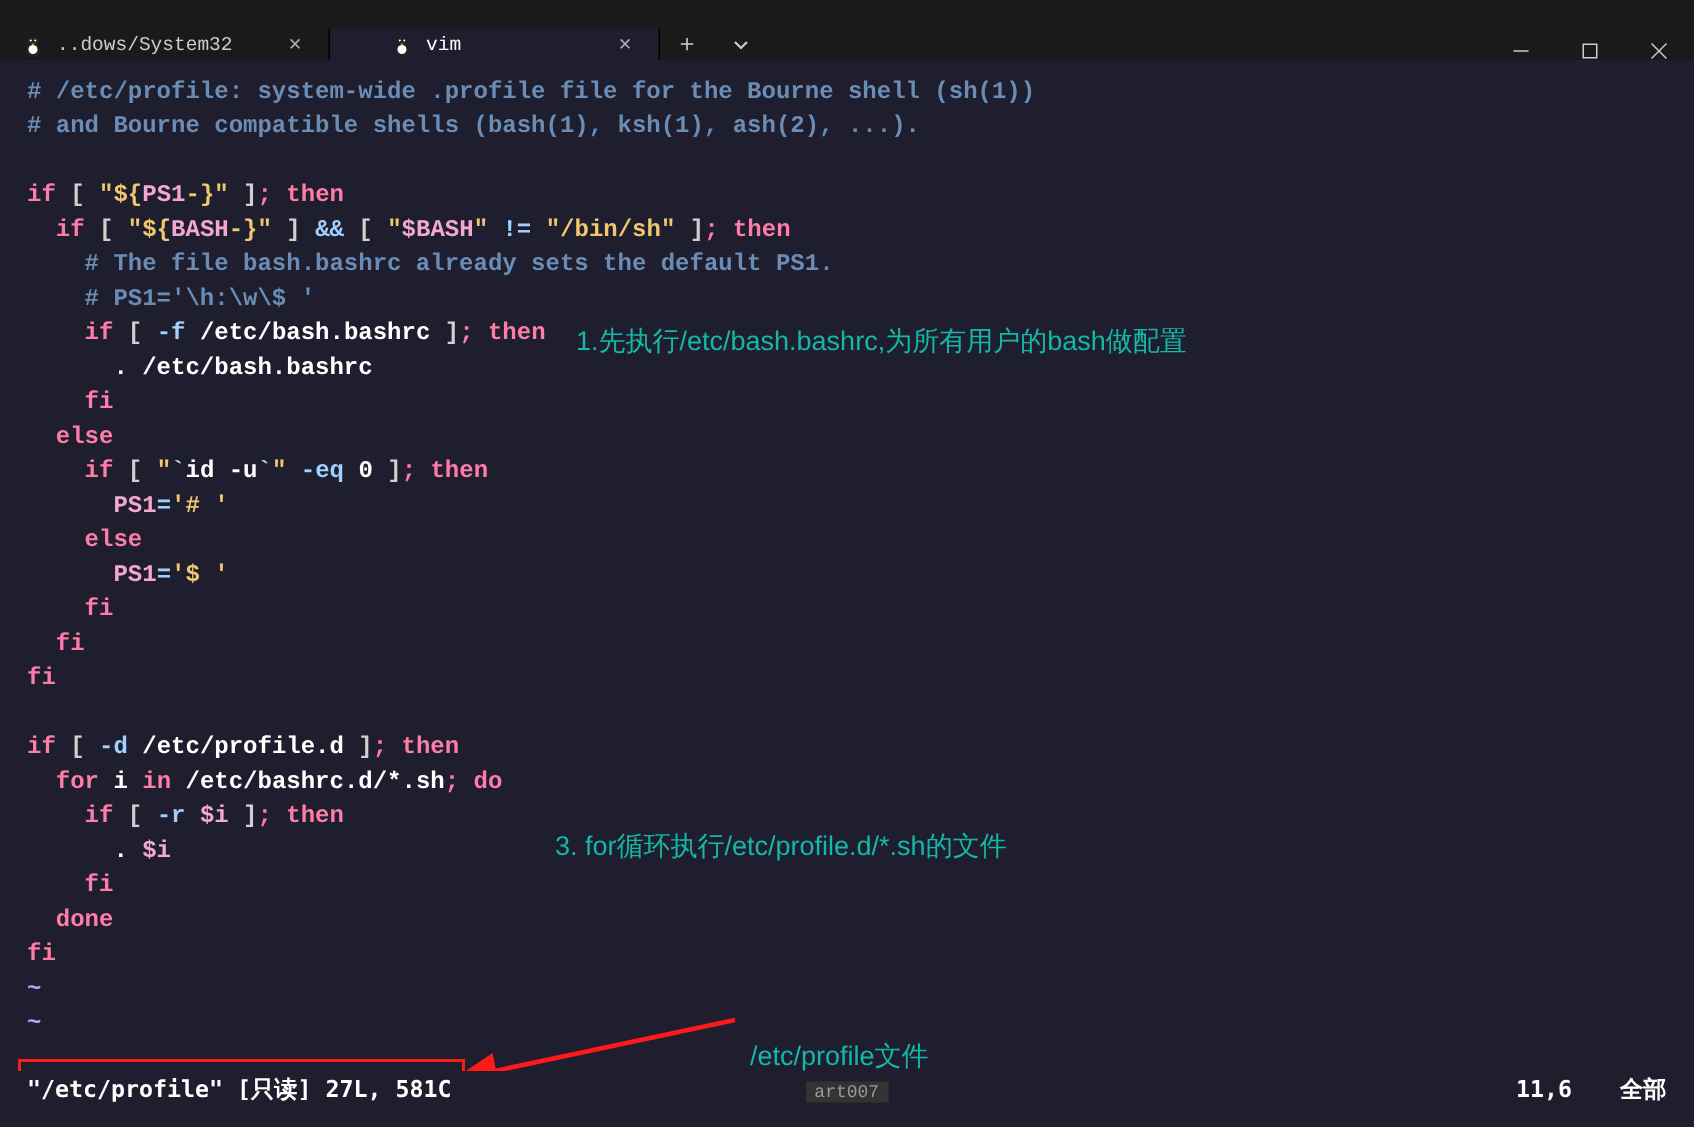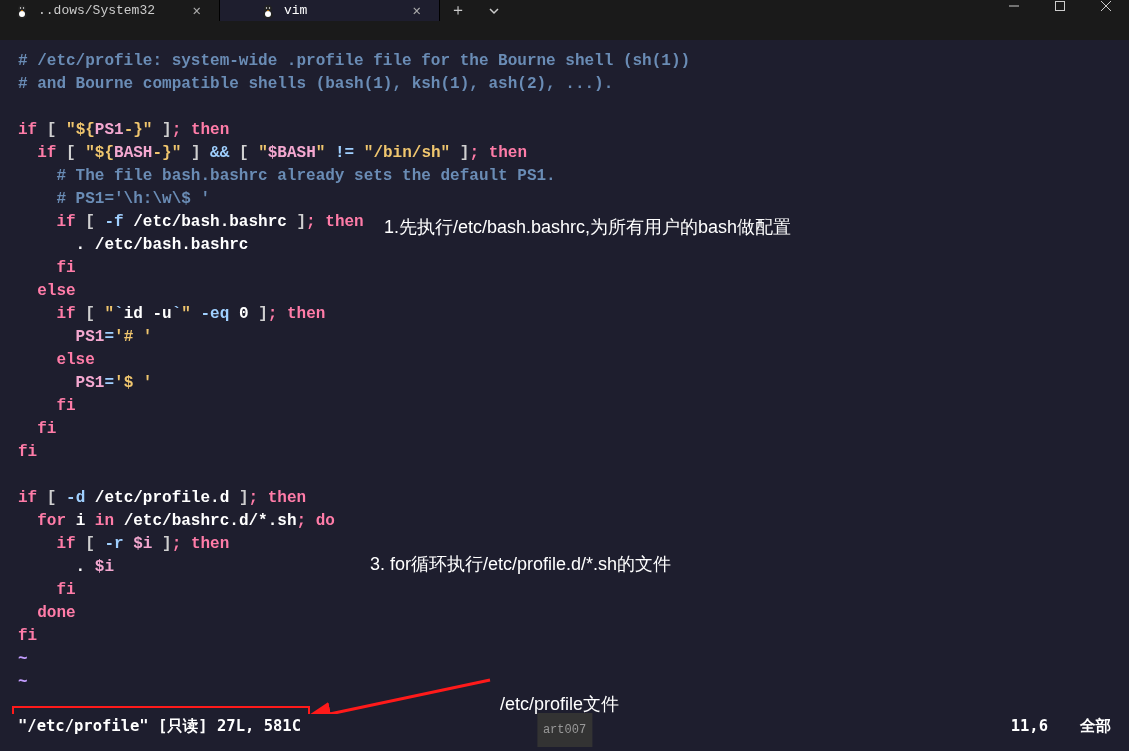--- a/index.html
+++ b/index.html
@@ -9,21 +9,21 @@
   color: #d0d0d0;
   width: 1129px;
   height: 751px;
   overflow: hidden;
   position: relative;
 }
 .titlebar {
   height: 40px;
   background: #1a1a1a;
   display: flex;
-  align-items: flex-start;
+  align-items: flex-end;
   color: #ccc;
 }
 .tabs {
   display: flex;
   flex: 1;
   align-items: stretch;
 }
 .tab {
   display: flex;
   align-items: center;
@@ -80,21 +80,21 @@
 .c-keyword { color: #ff7ca8; }
 .c-bracket { color: #d0d0d0; }
 .c-string { color: #f0c66e; }
 .c-var { color: #f4a8d0; }
 .c-op { color: #a0d0ff; }
 .c-white { color: #ffffff; }
 .c-default { color: #d0d0d0; }
 .c-tilde { color: #c49eff; font-weight: bold; }
 .annotation {
   position: absolute;
-  color: #ffffff;
+  color: #14b8a6;
   font-family: "Microsoft YaHei", sans-serif;
   font-size: 18px;
   font-weight: normal;
 }
 .statusbar {
   position: absolute;
   bottom: 13px;
   left: 0;
   right: 0;
   height: 24px;
@@ -114,27 +114,27 @@
   position: absolute;
   border: 2px solid #ff1a1a;
   pointer-events: none;
 }
 .arrow-svg {
   position: absolute;
   pointer-events: none;
 }
 .bottom-frag {
   position: absolute;
-  bottom: 4px;
+  bottom: 16px;
   left: 50%;
   transform: translateX(-50%);
   font-size: 12px;
   color: #999;
   background: #333;
-  padding: 10px 6px;
+  padding: 0 6px;
   text-align: center;
 }
 </style>
 </head>
 <body>
 
 <div class="titlebar">
   <div class="tabs">
     <div class="tab inactive">
       <span class="tab-icon">

